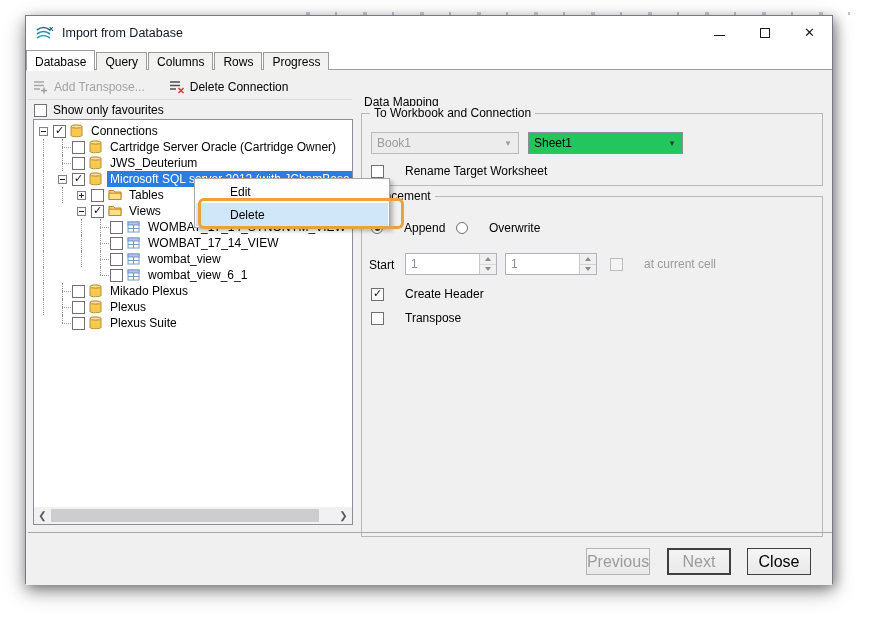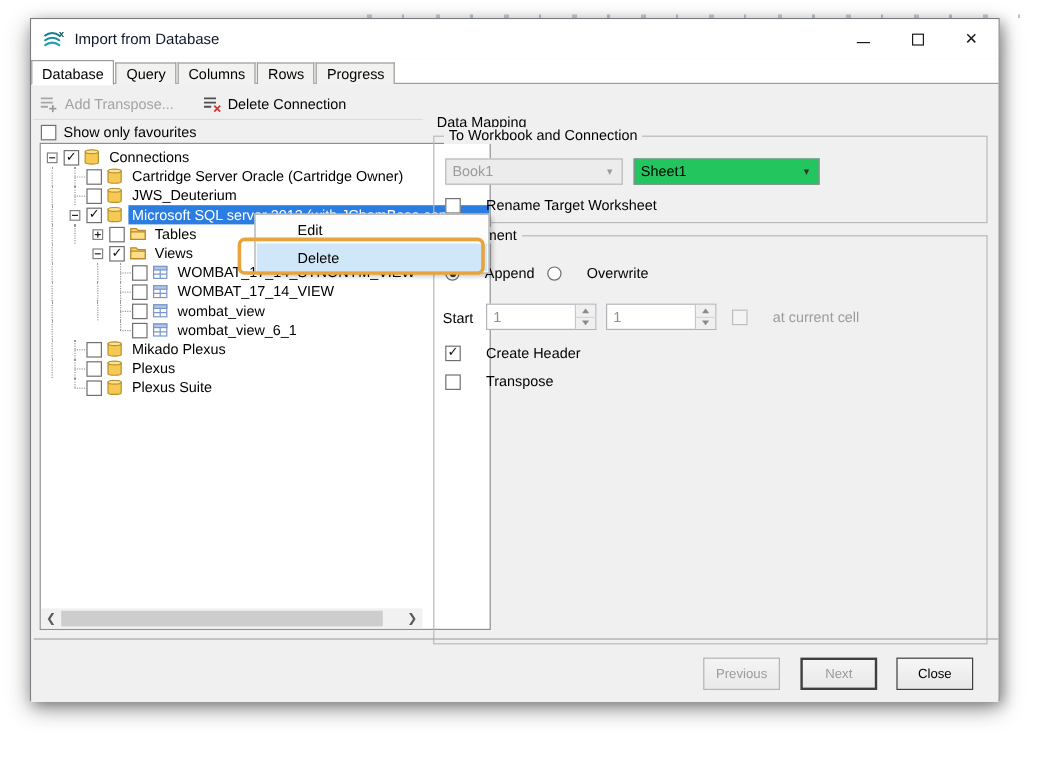--- a/index.html
+++ b/index.html
@@ -42,21 +42,21 @@
   .fav-row { position:absolute; left:8px; top:33px; display:flex; align-items:center; gap:6px; }
 
   
   .cb { width:13px; height:13px; background:#fff; border:1px solid #707070; display:inline-flex; align-items:center; justify-content:center; flex:none; }
   .cb.checked::after { content:"✓"; font-size:11px; font-weight:bold; color:#111; margin-top:-1px; }
   .cb.disabled { border-color:#bdbdbd; background:#f4f4f4; }
   .radio { width:12px; height:12px; border:1px solid #6e6e6e; border-radius:50%; background:#fff; display:inline-flex; align-items:center; justify-content:center; flex:none; }
   .radio.sel::after { content:""; width:5px; height:5px; border-radius:50%; background:#3a3a3a; }
 
   
-  .tree-panel { position:absolute; left:7px; top:49px; width:376px; height:406px; background:#fff; border:1px solid #8b8f94; overflow:hidden; }
+  .tree-panel { position:absolute; left:7px; top:49px; width:320px; height:406px; background:#fff; border:1px solid #8b8f94; overflow:hidden; }
   .tree-rows { position:absolute; left:0; top:3px; width:100%; }
   .tree-row { display:flex; align-items:center; height:16px; white-space:nowrap; }
   .cell { width:19px; height:16px; position:relative; flex:none; }
   .cell.vline::before { content:""; position:absolute; left:9px; top:0; bottom:0; border-left:1px dotted #9a9a9a; }
   .cell.stub::before { content:""; position:absolute; left:9px; top:0; height:8px; border-left:1px dotted #9a9a9a; }
   .cell.stub.cont::before { bottom:0; height:auto; }
   .cell.stub::after { content:""; position:absolute; left:9px; top:8px; width:9px; border-top:1px dotted #9a9a9a; }
   .expbox { position:absolute; left:5px; top:3.5px; width:9px; height:9px; background:#fff; border:1px solid #828282; }
   .expbox::before { content:""; position:absolute; left:1px; top:3px; width:5px; border-top:1px solid #222; }
   .expbox.plus::after { content:""; position:absolute; left:3px; top:1px; height:5px; border-left:1px solid #222; }
@@ -90,27 +90,27 @@
   .spinner .sval { flex:1; color:#8f8f8f; padding:3px 0 0 5px; }
   .spinner .btns { width:17px; display:flex; flex-direction:column; border-left:1px solid #c9c9c9; }
   .spinner .sb { flex:1; background:#f0f0f0; display:flex; align-items:center; justify-content:center; border-bottom:1px solid #d6d6d6; }
   .spinner .sb:last-child { border-bottom:none; }
   .tri-up { width:0; height:0; border-left:3px solid transparent; border-right:3px solid transparent; border-bottom:4px solid #8a8a8a; }
   .tri-dn { width:0; height:0; border-left:3px solid transparent; border-right:3px solid transparent; border-top:4px solid #8a8a8a; }
 
   
   .footer-sep { position:absolute; left:2px; top:516px; width:804px; border-top:1px solid #a8a8a8; }
   .btn { position:absolute; top:532px; width:64px; height:27px; background:linear-gradient(#f4f4f4,#e9e9e9);
-         border:1px solid #b4b4b4; display:flex; align-items:center; justify-content:center; font-size:11px; }
+         border:1px solid #b4b4b4; display:flex; align-items:center; justify-content:center; font-size:16px; }
   .btn.disabled { color:#9b9b9b; }
   .btn.default { border:2px solid #3f3f3f; color:#9b9b9b; }
   .btn.enabled { border:1px solid #3f3f3f; color:#000; background:linear-gradient(#f6f6f6,#e8e8e8); }
 
   
-  .ctx-menu { position:absolute; left:186px; top:162px; width:196px; background:#fdfdfd; border:1px solid #a8a8a8;
+  .ctx-menu { position:absolute; left:168px; top:162px; width:196px; background:#fdfdfd; border:1px solid #a8a8a8;
               box-shadow:3px 3px 4px rgba(0,0,0,.25); z-index:50; padding:1px; }
   .ctx-item { height:23px; display:flex; align-items:center; padding-left:34px; }
   .ctx-item.hl { background:#cfe7f8; }
   .annotation-box { position:absolute; left:172px; top:182px; width:206px; height:31px;
                     border:3px solid #e8a33c; border-radius:6px; z-index:60; pointer-events:none; }
 </style>
 </head>
 <body>
 
 <div class="bg-artifacts"></div>

